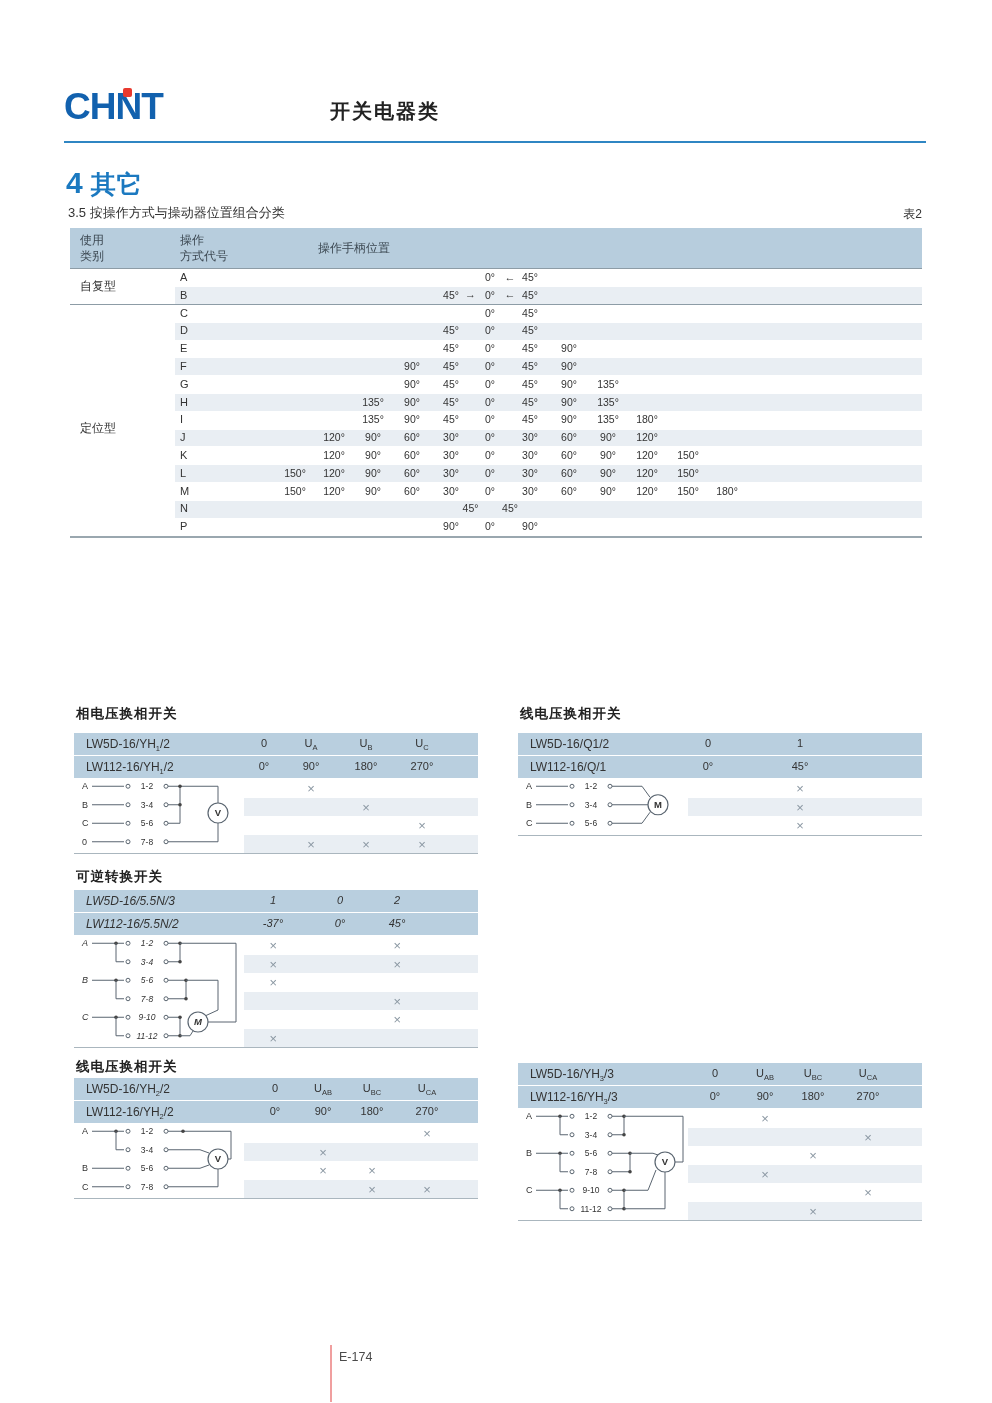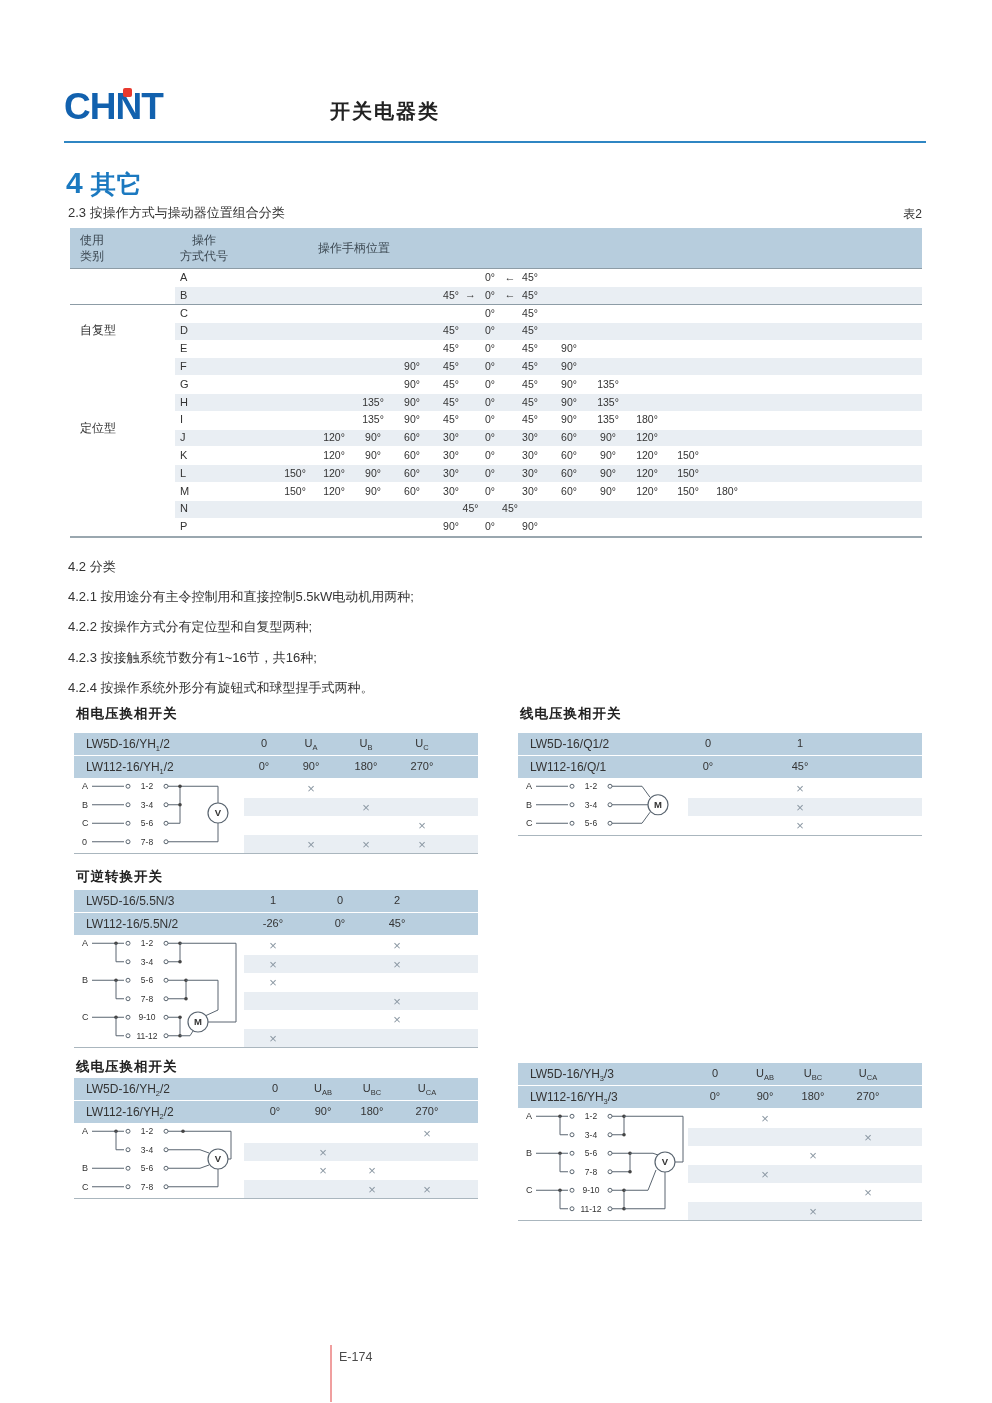--- a/index.html
+++ b/index.html
@@ -15,21 +15,21 @@
   .sec-head{position:absolute;left:66px;top:166px;color:#1b79c0;font-weight:bold;}
   .sec-head .num{font-size:30px;margin-right:8px;}
   .sec-head .ttl{font-size:25px;letter-spacing:1px;}
   .sub41{position:absolute;left:68px;top:204px;font-size:13px;color:#333;}
   .tbl-ref{position:absolute;right:70px;top:206px;font-size:12px;color:#333;}
   
   .mtable{position:absolute;left:70px;top:228px;width:852px;border-bottom:2px solid #9aa7af;}
   .mt-head{position:relative;height:40px;background:#b7cddd;border-bottom:1px solid #8d9ca6;
            font-size:12px;color:#3c4852;}
   .mt-head .h1{position:absolute;left:10px;top:4px;line-height:16px;}
-  .mt-head .h2{position:absolute;left:110px;top:4px;line-height:16px;text-align:center;}
+  .mt-head .h2{position:absolute;left:110px;top:4px;line-height:16px;}
   .mt-head .h3{position:absolute;left:248px;top:12px;}
   .mt-row{position:relative;height:17.8px;font-size:10.5px;}
   .mt-shade{position:absolute;left:105px;right:0;top:.5px;bottom:.5px;background:#e9eef3;}
   .mt-code{position:absolute;left:110px;top:2px;font-size:11px;color:#333;}
   .mt-val{position:absolute;top:2px;transform:translateX(-50%);white-space:nowrap;color:#333;}
   .mt-arrow{position:absolute;top:1.5px;transform:translateX(-50%);font-size:11px;color:#333;}
   .mt-group{position:absolute;left:10px;font-size:12px;color:#333;}
   .mt-sep{position:absolute;left:0;right:0;height:1px;background:#8d9ca6;}
   
   .cls{position:absolute;left:68px;top:558px;font-size:13px;color:#333;}
@@ -58,21 +58,21 @@
 <div class="page">
 
   <div class="logo">CHNT</div>
   <div class="logo-dot" style="left:123px;top:88px;"></div>
   <div class="cat-title">开关电器类</div>
   <div class="head-rule"></div>
 
   <div class="sec-head">
     <span class="num">4</span><span class="ttl">其它</span>
   </div>
-  <div class="sub41">2.3 按操作方式与操动器位置组合分类</div>
+  <div class="sub41">3.5 按操作方式与操动器位置组合分类</div>
   <div class="tbl-ref">表2</div>
 
   <div class="mtable">
     <div class="mt-head">
       <div class="h1"><span>使用</span><br><span>类别</span></div>
       <div class="h2"><span>操作</span><br><span>方式代号</span></div>
       <div class="h3">操作手柄位置</div>
     </div>
     <div>
         <div class="mt-row">
@@ -212,31 +212,24 @@
           <span class="mt-val" style="left: 440px;">45°</span>
         </div>
         <div class="mt-row">
           <span class="mt-code">P</span>
           <span class="mt-val" style="left: 381px;">90°</span>
           <span class="mt-val" style="left: 420px;">0°</span>
           <span class="mt-val" style="left: 460px;">90°</span>
         </div>
       </div>
   <div class="mt-sep" style="top: 75.6px;"></div>
-      <div class="mt-group" style="top: 49.8px; margin-top: 44px;">自复型</div>
+      <div class="mt-group" style="top: 49.8px;">自复型</div>
       <div class="mt-group" style="top: 192.2px;">定位型</div>
     </div>
 
-  <div class="cls">
-    <div>4.2 分类</div>
-    <div>4.2.1 按用途分有主令控制用和直接控制5.5kW电动机用两种;</div>
-    <div>4.2.2 按操作方式分有定位型和自复型两种;</div>
-    <div>4.2.3 按接触系统节数分有1~16节，共16种;</div>
-    <div>4.2.4 按操作系统外形分有旋钮式和球型捏手式两种。</div>
-  </div>
 
   <div class="foot-line"></div>
   <div class="foot-page">E-174</div>
 
 <div class="dtable" style="left: 74px; top: 705px; width: 404px;">
       <div class="dtitle">相电压换相开关</div>
       <div class="dtbody" style="top: 28px;">
         <div class="dhead">
           <span class="dmodel"><span>LW5D-16/YH</span><sub>1</sub><span>/2</span></span>
           <span class="dcol" style="left: 190px;"><span>0</span></span>
@@ -344,30 +337,30 @@
           <polyline points="92,9.25 122,9.25 130,20.25" fill="none" stroke="#5a6570" stroke-width="1"></polyline>
           <line x1="92" y1="27.75" x2="128" y2="27.75" stroke="#5a6570" stroke-width="1"></line>
           <polyline points="92,46.25 122,46.25 130,35.25" fill="none" stroke="#5a6570" stroke-width="1"></polyline>
           <circle cx="138" cy="27.75" r="10" fill="#fff" stroke="#5a6570" stroke-width="1.2"></circle>
           <text x="138" y="30.75" font-size="9.5" fill="#333" text-anchor="middle" font-family="&quot;Liberation Sans&quot;,sans-serif" font-weight="bold">M</text>
         </svg>
       </div>
     </div>
     <div class="dtable" style="left: 74px; top: 868px; width: 404px;">
       <div class="dtitle">可逆转换开关</div>
-      <div class="dtbody" style="top: 22px;">
+      <div class="dtbody" style="top: 22px; font-style: italic;">
         <div class="dhead">
           <span class="dmodel"><span>LW5D-16/5.5N/3</span></span>
           <span class="dcol" style="left: 199px;"><span>1</span></span>
           <span class="dcol" style="left: 266px;"><span>0</span></span>
           <span class="dcol" style="left: 323px;"><span>2</span></span>
         </div>
         <div class="dhead">
           <span class="dmodel"><span>LW112-16/5.5N/2</span></span>
-          <span class="dcol" style="left: 199px;"><span>-26°</span></span>
+          <span class="dcol" style="left: 199px;"><span>-37°</span></span>
           <span class="dcol" style="left: 266px;"><span>0°</span></span>
           <span class="dcol" style="left: 323px;"><span>45°</span></span>
         </div>
         <div class="drow">
           <span class="dcross" style="left: 199px;">×</span>
           <span class="dcross" style="left: 323px;">×</span>
         </div>
         <div class="drow">
           <div class="dshadebar"></div>
           <span class="dcross" style="left: 199px;">×</span>

